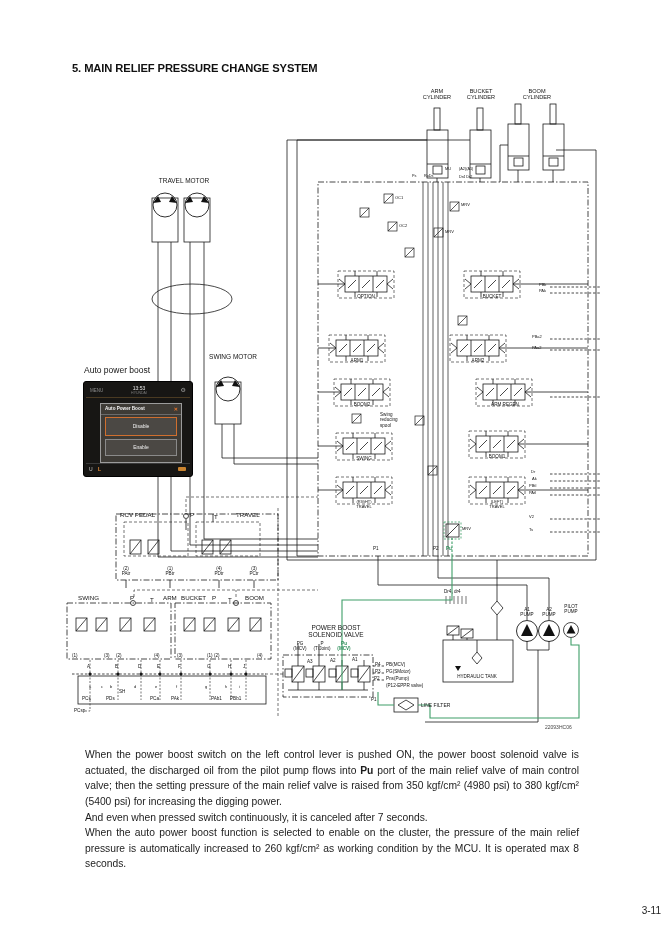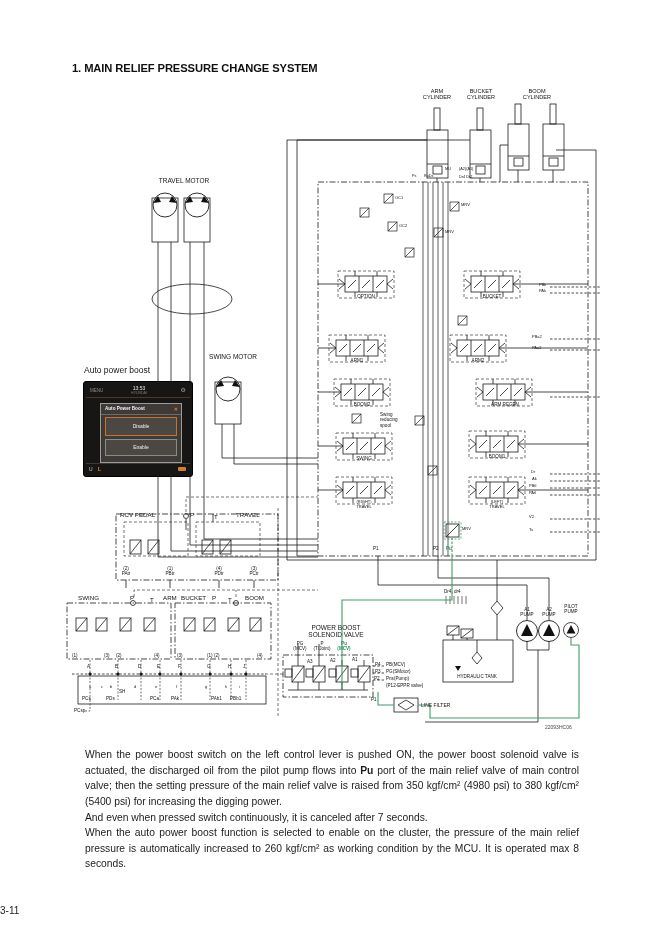--- a/index.html
+++ b/index.html
@@ -16,21 +16,21 @@
   .f55{font-size:5.6px;}
   .f6{font-size:6.2px;}
   .f65{font-size:6.5px;}
   .f85{font-size:8.5px;}
   .green{color:#2e8f5a;font-weight:bold;}
   .title{position:absolute;left:72px;top:62px;font-size:11.2px;font-weight:bold;
          color:#111;letter-spacing:-0.1px;}
   .textblock{position:absolute;left:85px;top:747px;width:494px;font-size:10.3px;
              line-height:1.52;color:#1c1c1c;text-align:justify;}
   .textblock p{margin:0;}
-  .pagenum{position:absolute;left:0;top:905px;width:661px;text-align:left;
+  .pagenum{position:absolute;left:0;top:905px;width:661px;text-align:right;
            font-size:10px;color:#222;}
   .figcode{position:absolute;left:545px;top:724px;font-size:5px;color:#444;}
   
   .cluster{position:absolute;left:83px;top:381px;width:108px;height:94px;
            background:#171614;border:1px solid #000;border-radius:3px;}
   .cl-top{position:absolute;left:2px;top:2px;right:2px;height:13px;
           border-bottom:1px solid #4a3categ;border-bottom:1px solid #4a3a22;}
   .cl-menu{position:absolute;left:4px;top:4px;font-size:4.5px;color:#8d8d8d;}
   .cl-center{position:absolute;left:30px;top:1px;width:46px;text-align:center;}
   .cl-time{font-size:5px;color:#e8e8e8;line-height:6px;}
@@ -50,21 +50,21 @@
           border-top:1px solid #3a3a3a;}
   .cl-u{position:absolute;left:3px;top:2px;font-size:5px;color:#cfcfcf;}
   .cl-l{position:absolute;left:12px;top:2px;font-size:5px;color:#e8903a;font-weight:bold;}
   .cl-ico{position:absolute;right:4px;top:3px;width:8px;height:4px;background:#c9832f;border-radius:1px;}
 </style>
 </head>
 <body>
 
 <div class="page">
 
-  <div class="title">1. MAIN RELIEF PRESSURE CHANGE SYSTEM</div>
+  <div class="title">5. MAIN RELIEF PRESSURE CHANGE SYSTEM</div>
 
   <svg width="661" height="939" viewBox="0 0 661 939">
     <defs>
       <g id="spool" stroke="#1a1a1a" stroke-width="0.8" fill="none">
         <rect x="0" y="0" width="42" height="16"></rect>
         <line x1="14" y1="0" x2="14" y2="16"></line>
           <line x1="28" y1="0" x2="28" y2="16"></line>
         <line x1="3" y1="12" x2="11" y2="4"></line>
           <line x1="17" y1="12" x2="25" y2="4"></line>
           <line x1="31" y1="12" x2="39" y2="4"></line>

